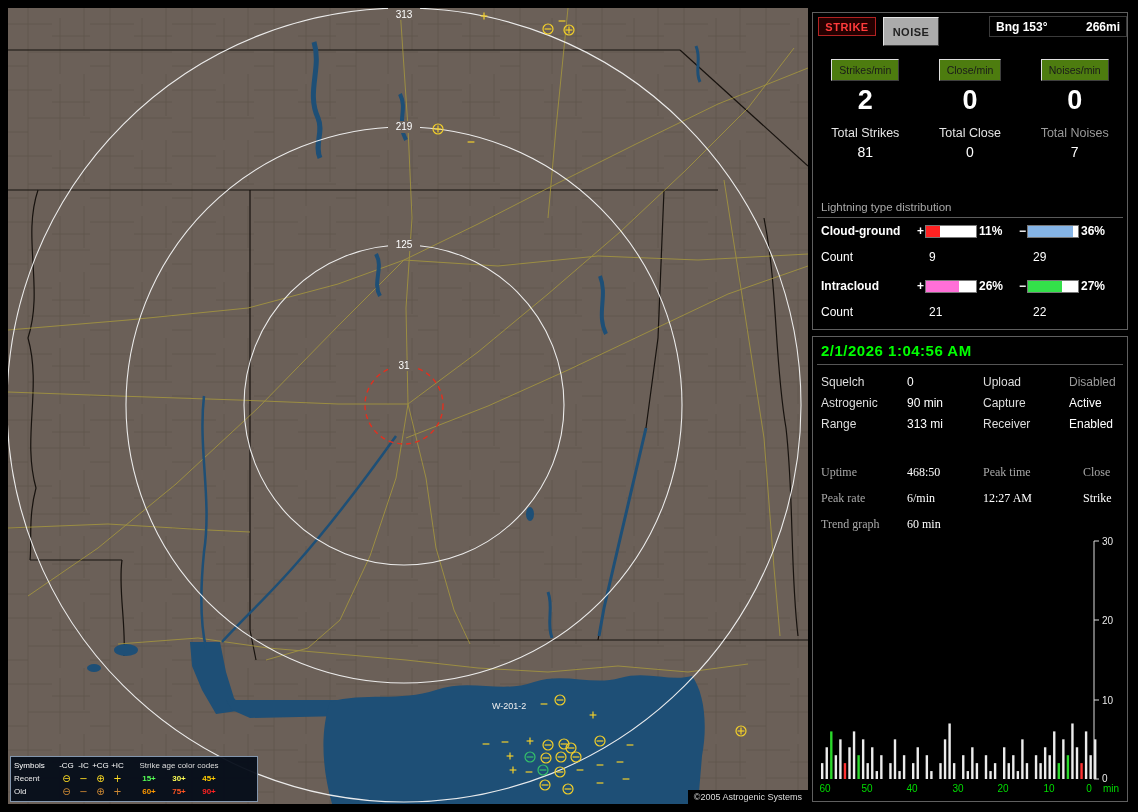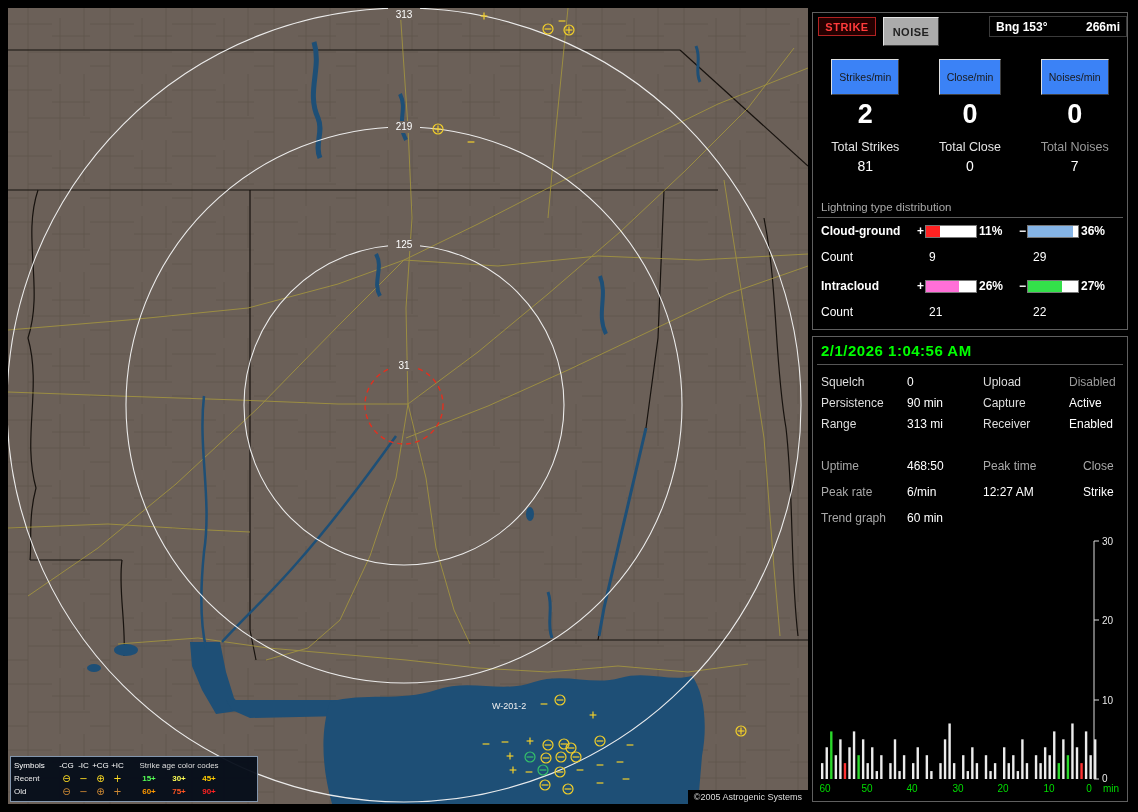--- a/index.html
+++ b/index.html
@@ -32,42 +32,42 @@
              border:1px solid;border-color:#e3e3e3 #3e3e3e #3e3e3e #e3e3e3;color:#222;
              font-weight:bold;font-size:11px;font-family:"Liberation Sans",sans-serif;
              letter-spacing:.5px;cursor:pointer;}
   .bng{position:absolute;left:176px;top:3px;width:138px;height:21px;background:#000;
        border:1px solid #3a3a3a;display:flex;align-items:center;justify-content:space-between;
        padding:0 6px;box-sizing:border-box;}
   .bng .bl{font-weight:bold;font-size:12px;color:#fff;}
   .grn{color:#00e800;}
   .rates{position:absolute;top:46px;left:0;right:0;display:flex;}
   .rcol{flex:1;text-align:center;}
-  .rbtn{display:inline-block;background:#3b82f6;border:1px solid;border-color:#e0e0e0 #3f3f3f #3f3f3f #e0e0e0;
-        color:#1a1a1a;font-size:10.5px;padding:11px 7px;font-family:"Liberation Sans",sans-serif;cursor:pointer;}
+  .rbtn{display:inline-block;background:#4d7c0f;border:1px solid;border-color:#e0e0e0 #3f3f3f #3f3f3f #e0e0e0;
+        color:#1a1a1a;font-size:10.5px;padding:4px 7px;font-family:"Liberation Sans",sans-serif;cursor:pointer;}
   .rval{font-size:27px;font-weight:bold;color:#fff;margin-top:5px;line-height:28px;}
   .tlabel{font-size:12.5px;color:#e4e4e4;margin-top:12px;text-align:center;}
   .tlabel.dim{color:#9a9a9a;}
   .tval{font-size:14px;color:#fff;margin-top:4px;}
   .dist-title{position:absolute;top:188px;left:8px;color:#a8a8a8;font-size:11.5px;}
   .hline{position:absolute;left:4px;right:4px;top:204px;border-top:1px solid #5a5a5a;}
   .drow{position:absolute;left:0;right:0;height:14px;}
   .drow span{position:absolute;}
   .dname{left:8px;font-weight:bold;font-size:12px;color:#fff;}
   .dsign{font-weight:bold;color:#fff;font-size:12px;}
   .dbar{width:50px;height:11px;background:#fff;border:1px solid #777;top:1px;}
   .dbar .fill{display:block;height:100%;width:0;position:static;}
   .dpct{font-weight:bold;font-size:12px;color:#fff;}
   .dcl{left:8px;font-size:12px;color:#fff;}
   .dcv{font-size:12px;color:#fff;}
   .datetime{position:absolute;left:8px;top:5px;color:#00ff00;font-weight:bold;font-size:15px;letter-spacing:.5px;}
   .hline2{position:absolute;left:4px;right:4px;top:27px;border-top:1px solid #555;}
   .sgrid{position:absolute;left:8px;right:4px;display:grid;font-size:12px;}
   .g1{top:38px;grid-template-columns:86px 76px 86px 1fr;row-gap:7px;}
-  .g2{top:122px;grid-template-columns:86px 76px 100px 1fr;grid-auto-rows:26px;}
+  .g2{top:128px;grid-template-columns:86px 76px 100px 1fr;grid-auto-rows:26px;font-family:Liberation Serif, serif;}
   .lb{color:#dedede;}
   .lb2{color:#a8a8a8;}
   .vl{color:#fff;}
   .dim{color:#9a9a9a;}
   .trend{position:absolute;left:4px;top:200px;}
   .axis{stroke:#dcdcdc;stroke-width:1;}
   .ylab{fill:#e8e8e8;font-size:10px;font-family:"Liberation Sans",sans-serif;}
   .xlab{fill:#00dd00;font-size:10px;text-anchor:middle;font-family:"Liberation Sans",sans-serif;}
   .xlab.start{text-anchor:start;}
 </style>
@@ -392,21 +392,21 @@
     <div class="box box2">
       <div class="datetime">2/1/2026 1:04:56 AM</div>
       <div class="hline2"></div>
 
       <div class="sgrid g1">
         <span class="lb">Squelch</span>
         <span class="vl">0</span>
         <span class="lb">Upload</span>
         <span class="vl dim">Disabled</span>
 
-        <span class="lb">Persistence</span>
+        <span class="lb">Astrogenic</span>
         <span class="vl">90 min</span>
         <span class="lb">Capture</span>
         <span class="vl grn">Active</span>
 
         <span class="lb">Range</span>
         <span class="vl">313 mi</span>
         <span class="lb">Receiver</span>
         <span class="vl grn">Enabled</span>
       </div>
 

